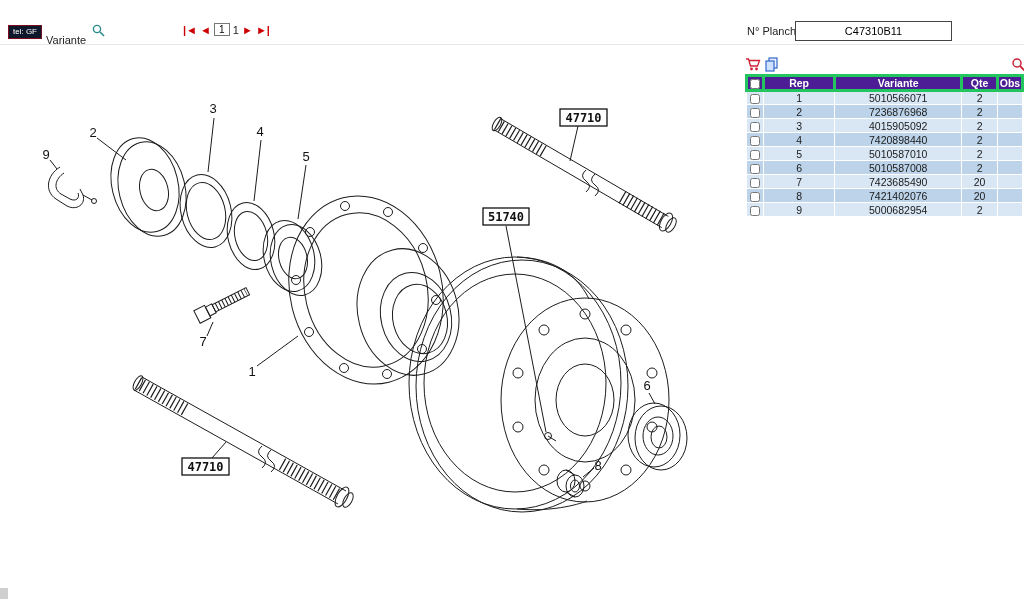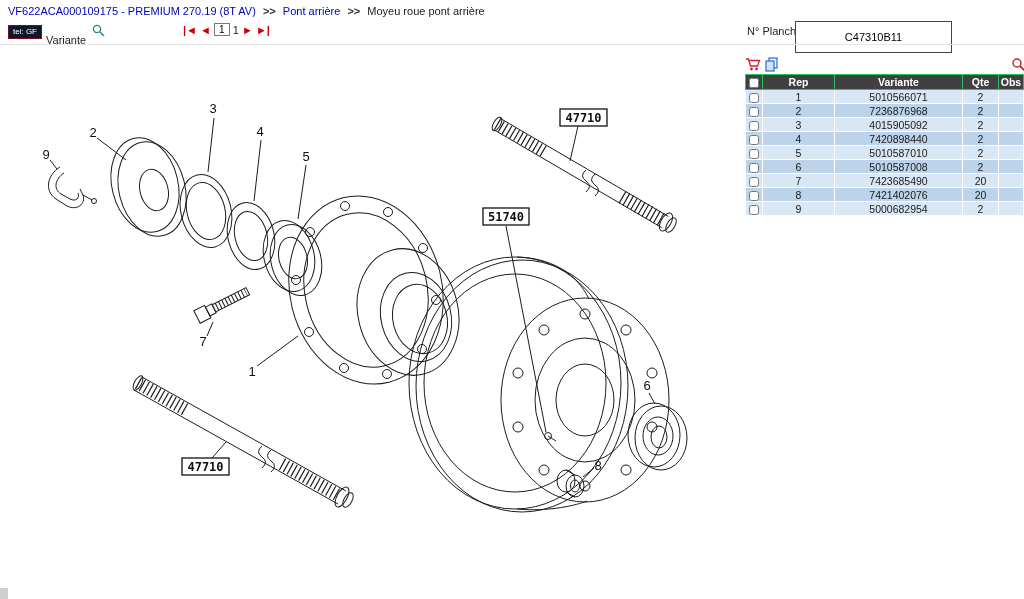--- a/index.html
+++ b/index.html
@@ -21,34 +21,34 @@
            font-size:11px; font-weight:bold; color:#cc0000; }
   .pager .nav { cursor:pointer; color:#cc0000; }
   .pager input { width:16px; height:13px; border:1px solid #777; font-size:10px; text-align:center;
                  padding:0; font-family:"Liberation Sans", sans-serif; }
   .pager .total { color:#222; font-weight:normal; }
 
   .plate-line { position:absolute; left:248px; top:26px; font-size:10px; color:#222; white-space:nowrap; }
   .plate-line .marker { color:#cc0000; font-size:8px; margin-right:3px; }
 
   .planche-label { position:absolute; left:747px; top:25px; font-size:11px; color:#222; }
-  .planche-input { position:absolute; left:795px; top:21px; width:157px; height:32px; border:1px solid #444;
+  .planche-input { position:absolute; left:795px; top:21px; width:157px; height:20px; border:1px solid #444;
                    font-size:11px; text-align:center; padding:0; font-family:"Liberation Sans", sans-serif; }
 
   .sep-line { position:absolute; left:0; top:44px; width:1024px; height:1px; background:#e6e6e6; }
 
   
   .icon-btn { position:absolute; width:16px; height:15px; cursor:pointer; }
   .cart-pos { left:745px; top:57px; }
   .copy-pos { left:764px; top:57px; }
   .zoom-pos { left:1011px; top:57px; }
 
   table.parts { position:absolute; left:745px; top:74px; border-collapse:collapse; font-size:10.5px;
                 table-layout:fixed; z-index:2; }
-  table.parts th { background:#404040; color:#fff; font-weight:bold; height:15px; border:1px solid #22c55e;
+  table.parts th { background:#4c1d95; color:#fff; font-weight:bold; height:15px; border:3px solid #22c55e;
                    text-align:center; padding:0; }
   table.parts td { text-align:center; height:14px; border:1px solid #fff; color:#1a1a1a; padding:0; }
   tr.lt td { background:#d9e7f5; }
   tr.dk td { background:#bcd3ea; }
   .parts input[type=checkbox] { width:10px; height:10px; margin:0; vertical-align:middle; }
 
   
   svg.diagram { position:absolute; left:0; top:0; z-index:1; }
   .draw { fill:none; stroke:#1c1c1c; stroke-width:1; }
   .splines { fill:none; stroke:#1c1c1c; }
@@ -57,27 +57,20 @@
   .lblbox { fill:#ffffff; stroke:#111; stroke-width:1.3; }
   .lbltxt { font-family:"DejaVu Sans Mono", monospace; font-size:12px; font-weight:bold; fill:#111; }
 
   .corner { position:absolute; left:0; top:588px; width:8px; height:11px; background:#cfcfcf; }
 </style>
 </head>
 <body>
 
 <div class="screen">
 
-  <div class="breadcrumb">
-    <span class="lnk">VF622ACA000109175 - PREMIUM 270.19 (8T AV)</span>
-    <span class="sep">&gt;&gt;</span>
-    <span class="lnk">Pont arrière</span>
-    <span class="sep">&gt;&gt;</span>
-    <span class="cur">Moyeu roue pont arrière</span>
-  </div>
 
   <span class="badge">tel: GF</span>
   <span class="variante">Variante</span>
   <svg class="v-zoom" viewBox="0 0 13 13">
     <circle cx="5" cy="5" r="3.6" fill="none" stroke="#2a8a8a" stroke-width="1.4"></circle>
     <line x1="8" y1="8" x2="12" y2="12" stroke="#2a8a8a" stroke-width="1.6"></line>
   </svg>
 
   <div class="pager">
     <span class="nav">|◄</span>

